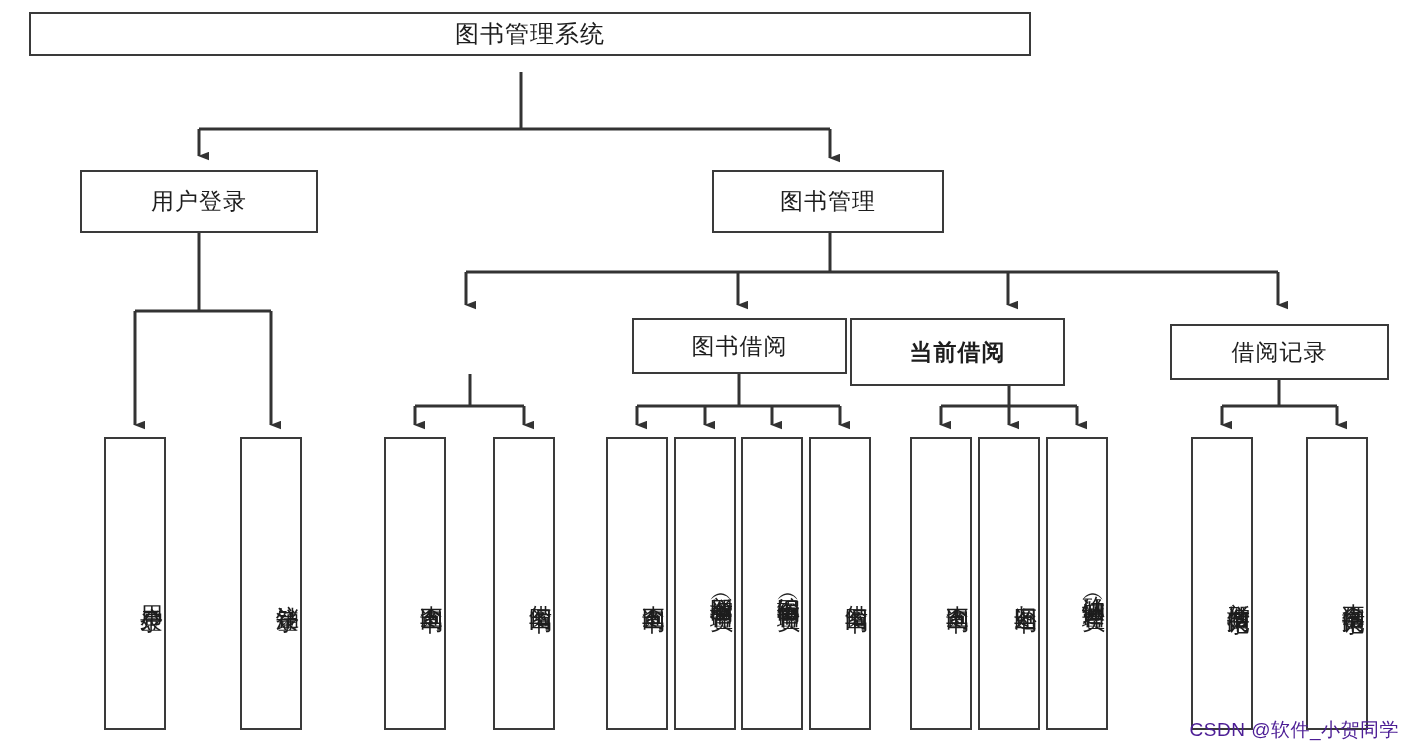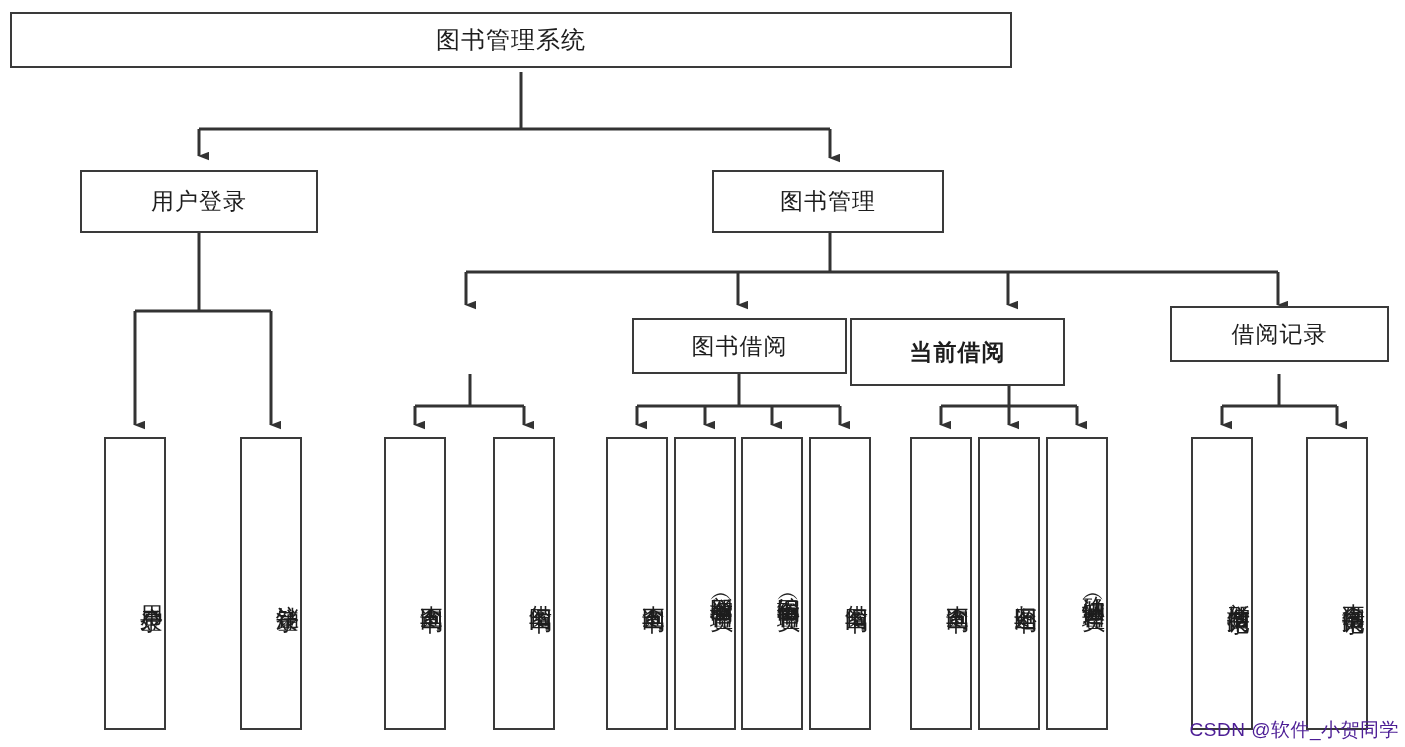--- a/index.html
+++ b/index.html
@@ -119,42 +119,42 @@
       <path d="M1009,406 L1009,425" marker-end="url(#arrowhead)"></path>
       <path d="M1077,406 L1077,425" marker-end="url(#arrowhead)"></path>
 
       <path d="M1279,374 L1279,406"></path>
       <path d="M1222,406 L1337,406"></path>
       <path d="M1222,406 L1222,425" marker-end="url(#arrowhead)"></path>
       <path d="M1337,406 L1337,425" marker-end="url(#arrowhead)"></path>
     </g>
   </svg>
 
-  <div class="node node-root" style="left:10px; top:12px; width:1002px; height:56px;">
+  <div class="node node-root" style="left:29px; top:12px; width:1002px; height:44px;">
     <span class="label-inner">图书管理系统</span>
   </div>
 
   <div class="node node-h" style="left:80px; top:170px; width:238px; height:63px;">
     <span class="label-inner">用户登录</span>
   </div>
 
   <div class="node node-h" style="left:712px; top:170px; width:232px; height:63px;font-family:Liberation Serif, serif;">
     <span class="label-inner">图书管理</span>
   </div>
 
 
   <div class="node node-h" style="left:632px; top:318px; width:215px; height:56px;">
     <span class="label-inner">图书借阅</span>
   </div>
 
   <div class="node node-h" style="left:850px; top:318px; width:215px; height:68px;font-weight:bold;">
     <span class="label-inner">当前借阅</span>
   </div>
 
-  <div class="node node-h" style="left:1170px; top:306px; width:219px; height:56px;">
+  <div class="node node-h" style="left:1170px; top:324px; width:219px; height:56px;">
     <span class="label-inner">借阅记录</span>
   </div>
 
   <div class="node node-v" style="left:104px; top:437px; width:62px; height:293px;">
     <span class="label-inner">用户登录</span>
   </div>
 
   <div class="node node-v" style="left:240px; top:437px; width:62px; height:293px;">
     <span class="label-inner">注销登录</span>
   </div>

